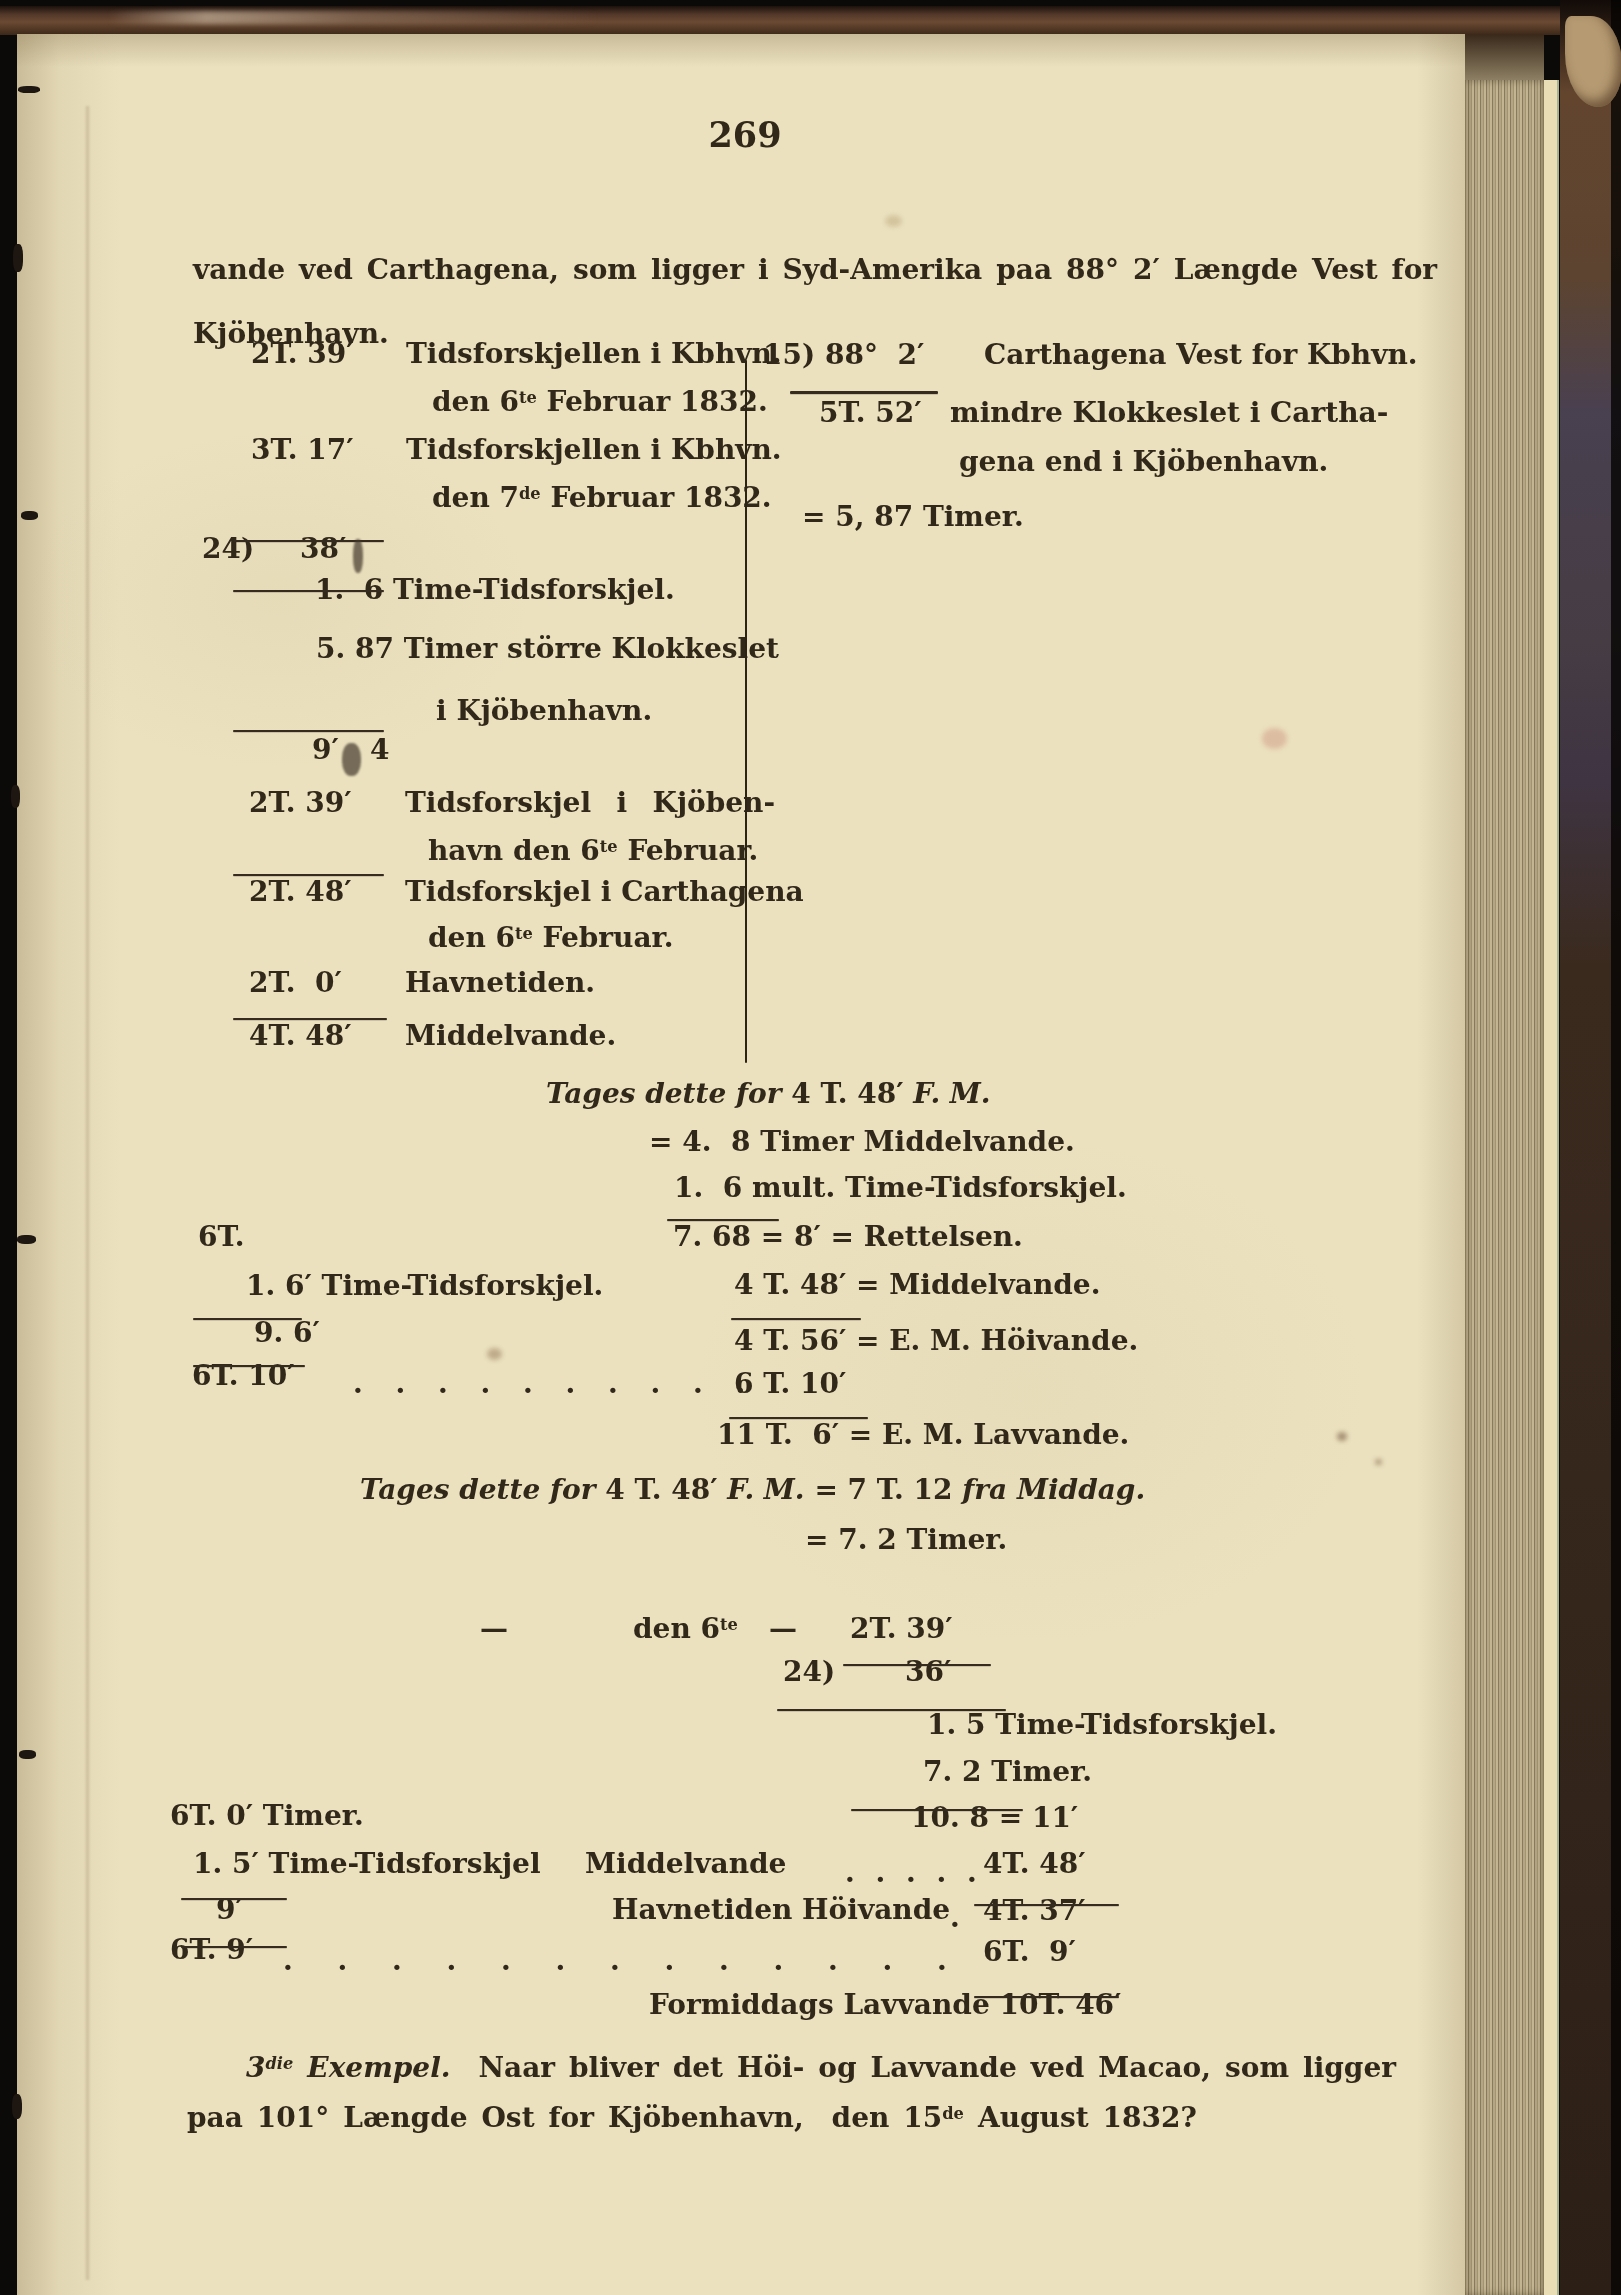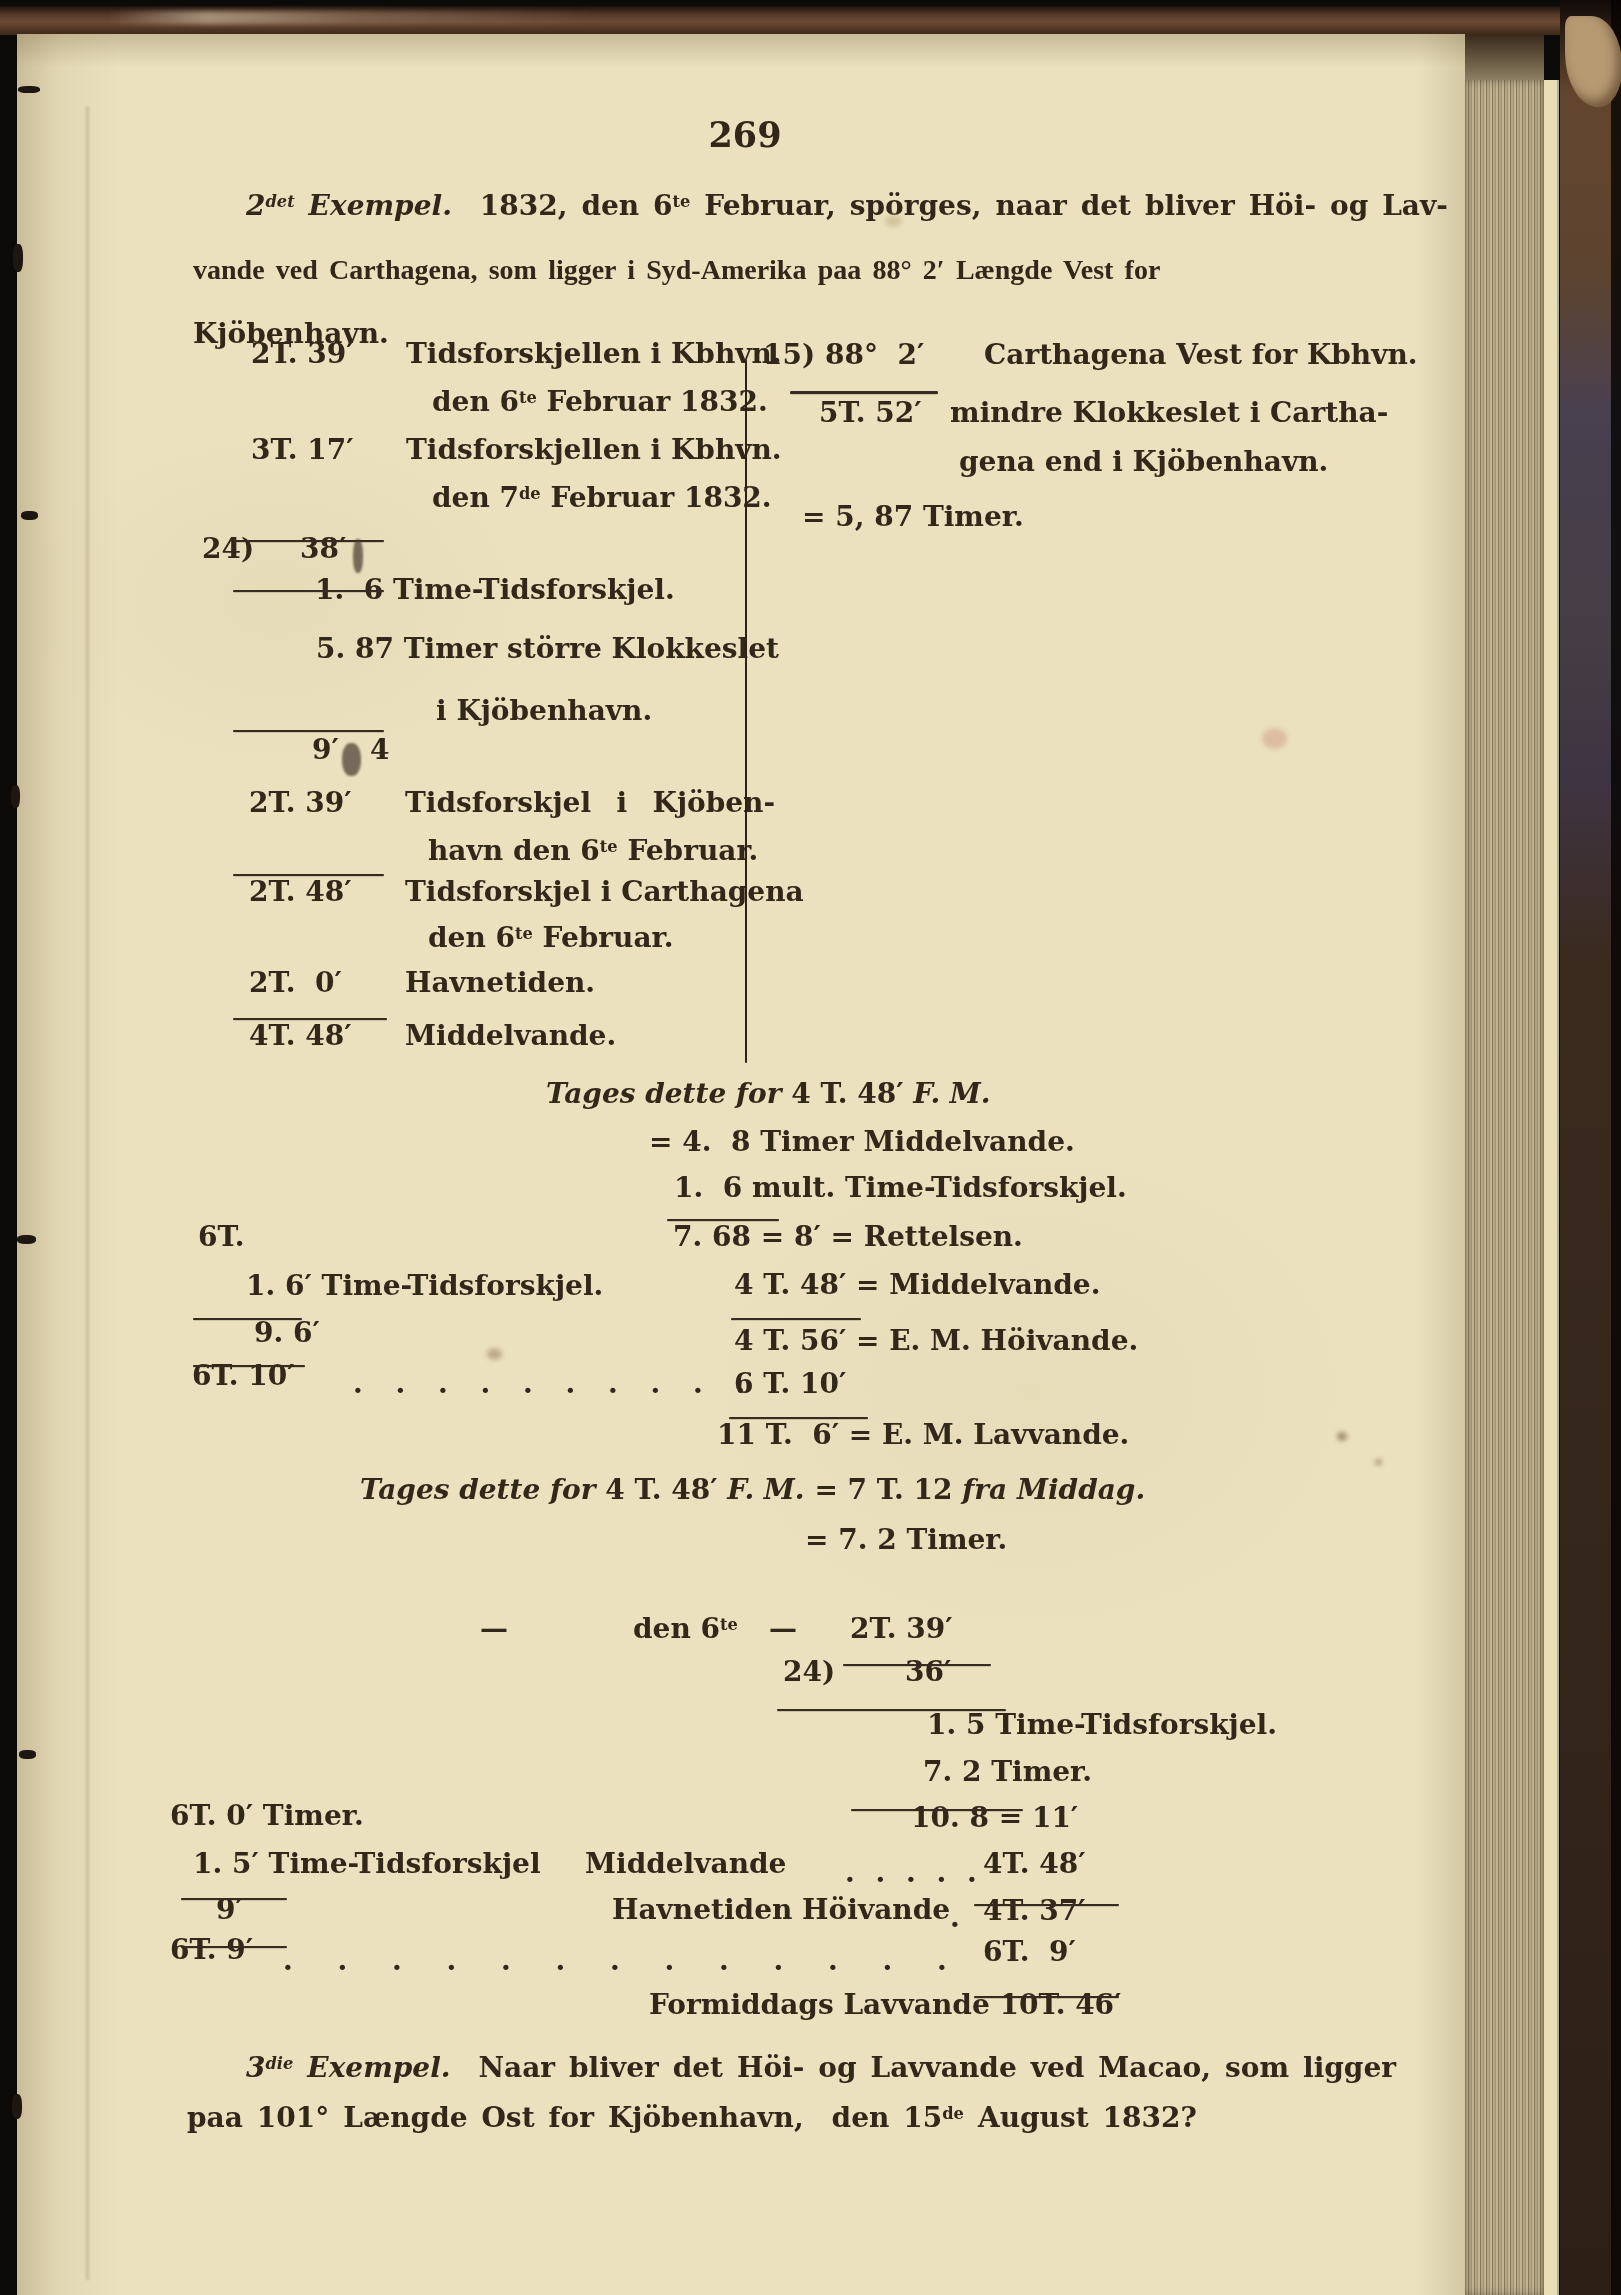--- a/index.html
+++ b/index.html
@@ -49,22 +49,21 @@
 </style>
 </head>
 <body>
 
 <div id="scene">
   <div class="cover-top"></div>
   <div class="cover-top-shine"></div>
   <div id="page">
     <div class="crease"></div>
   <div class="line centered" style="left: 728px; top: 83px; font-size: 35px;"><span>269</span></div>
-      <div class="line ws" style="left: 229px; top: 158px;"><span class="it">2</span><span class="it sup">det</span><span class="it"> Exempel.</span><span>  1832, den 6</span><span class="sup">te</span><span> Februar, spörges, naar det bliver Höi- og Lav-</span></div>
-      <div class="line ws" style="left: 176px; top: 222px; font-family: Liberation Serif, serif;"><span>vande ved Carthagena, som ligger i Syd-Amerika paa 88° 2′ Længde Vest for</span></div>
+      <div class="line ws" style="left: 176px; top: 222px;"><span>vande ved Carthagena, som ligger i Syd-Amerika paa 88° 2′ Længde Vest for</span></div>
       <div class="line" style="left: 176px; top: 286px;"><span>Kjöbenhavn.</span></div>
       <div class="line" style="left: 234px; top: 306px;"><span>2T. 39′</span></div>
       <div class="line" style="left: 389px; top: 306px;"><span>Tidsforskjellen i Kbhvn.</span></div>
       <div class="line" style="left: 415px; top: 354px;"><span>den 6</span><span class="sup">te</span><span> Februar 1832.</span></div>
       <div class="line" style="left: 234px; top: 402px;"><span>3T. 17′</span></div>
       <div class="line" style="left: 389px; top: 402px;"><span>Tidsforskjellen i Kbhvn.</span></div>
       <div class="line" style="left: 415px; top: 450px;"><span>den 7</span><span class="sup">de</span><span> Februar 1832.</span></div>
       <div class="line" style="left: 185px; top: 501px;"><span>24)</span></div>
       <div class="line" style="left: 283px; top: 501px;"><span>38′</span></div>
       <div class="line" style="left: 298px; top: 542px;"><span>1.  6 Time-Tidsforskjel.</span></div>

